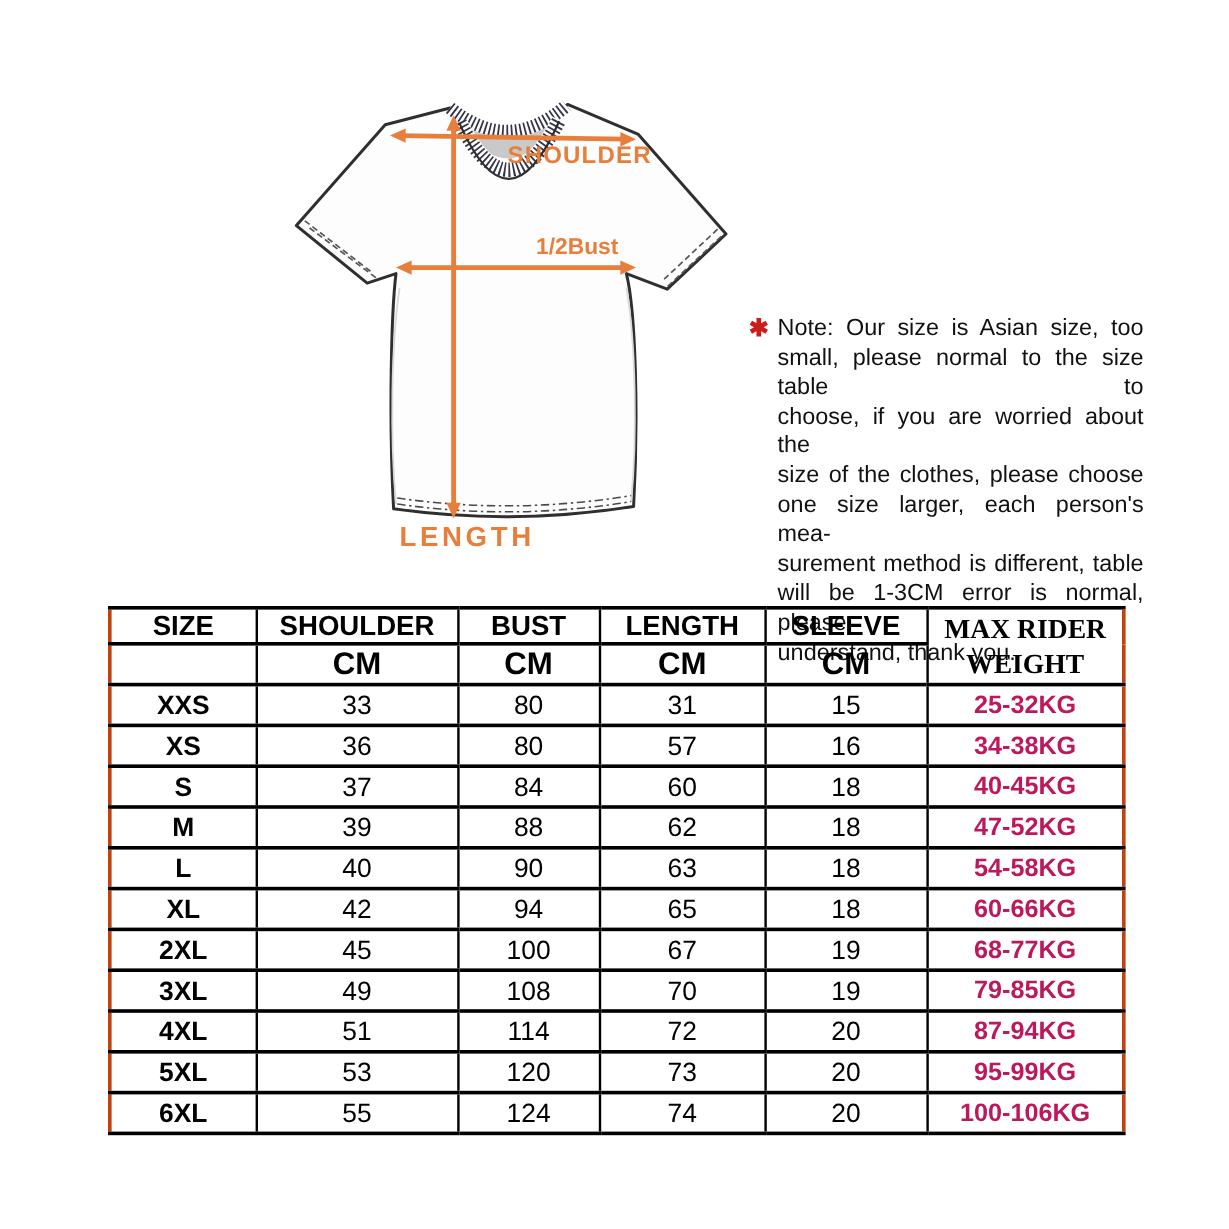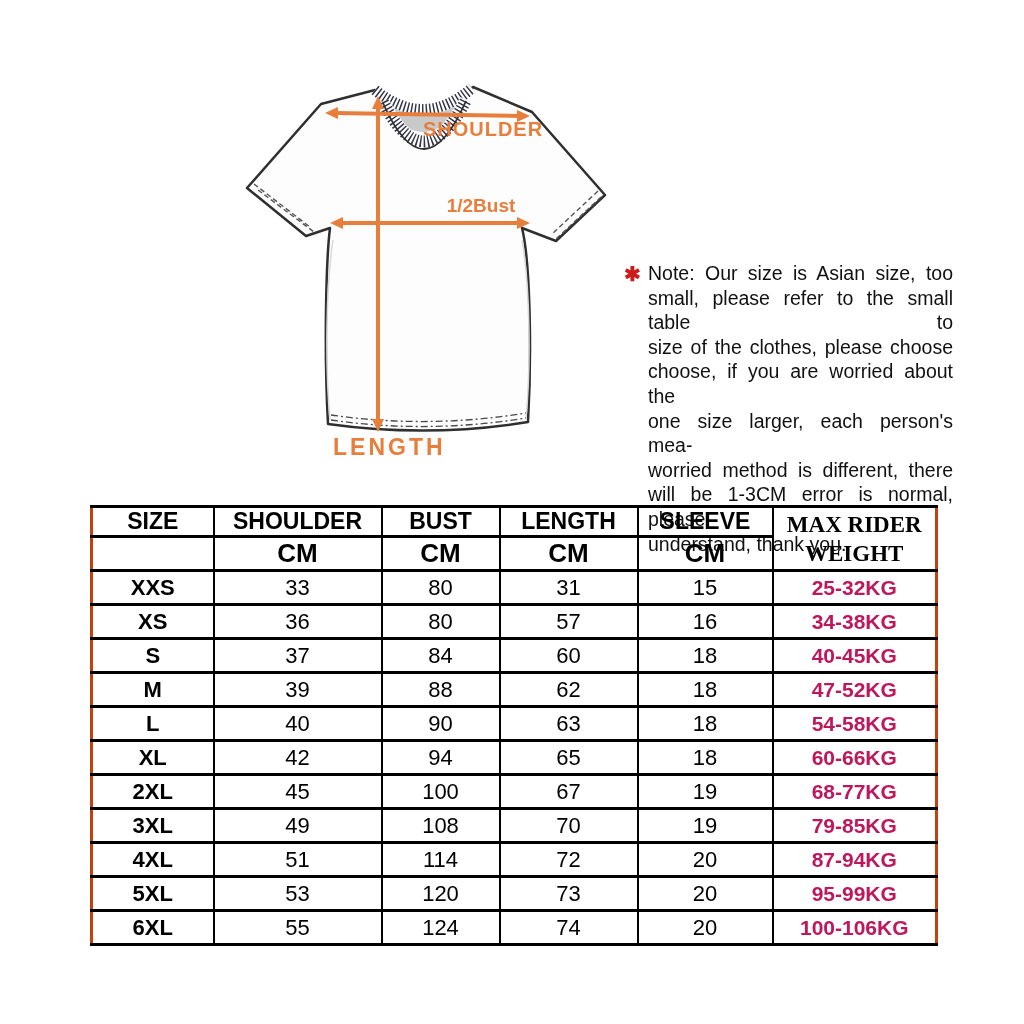--- a/index.html
+++ b/index.html
@@ -89,25 +89,25 @@
     </g>
 
     <text x="263" y="66" text-anchor="middle" font-size="20" letter-spacing="1" fill="#E87E3C">SHOULDER</text>
     <text x="261" y="142" text-anchor="middle" font-size="19" fill="#E87E3C">1/2Bust</text>
     <text x="113" y="385" font-size="23" letter-spacing="3" fill="#E87E3C">LENGTH</text>
   </svg>
 
   <div class="note">
     <span class="note-marker">✱</span>
     <div class="line">Note: Our size is Asian size, too</div>
-    <div class="line">small, please refer to the small table to</div>
+    <div class="line">small, please normal to the size table to</div>
+    <div class="line">choose, if you are worried about the</div>
     <div class="line">size of the clothes, please choose</div>
-    <div class="line">choose, if you are worried about the</div>
     <div class="line">one size larger, each person's mea-</div>
-    <div class="line">worried method is different, there</div>
+    <div class="line">surement method is different, table</div>
     <div class="line">will be 1-3CM error is normal, please</div>
     <div class="line last">understand, thank you.</div>
   </div>
 
   <table class="size-table">
     <colgroup>
       <col style="width:122px">
         <col style="width:168px">
         <col style="width:118px">
       <col style="width:138px">

